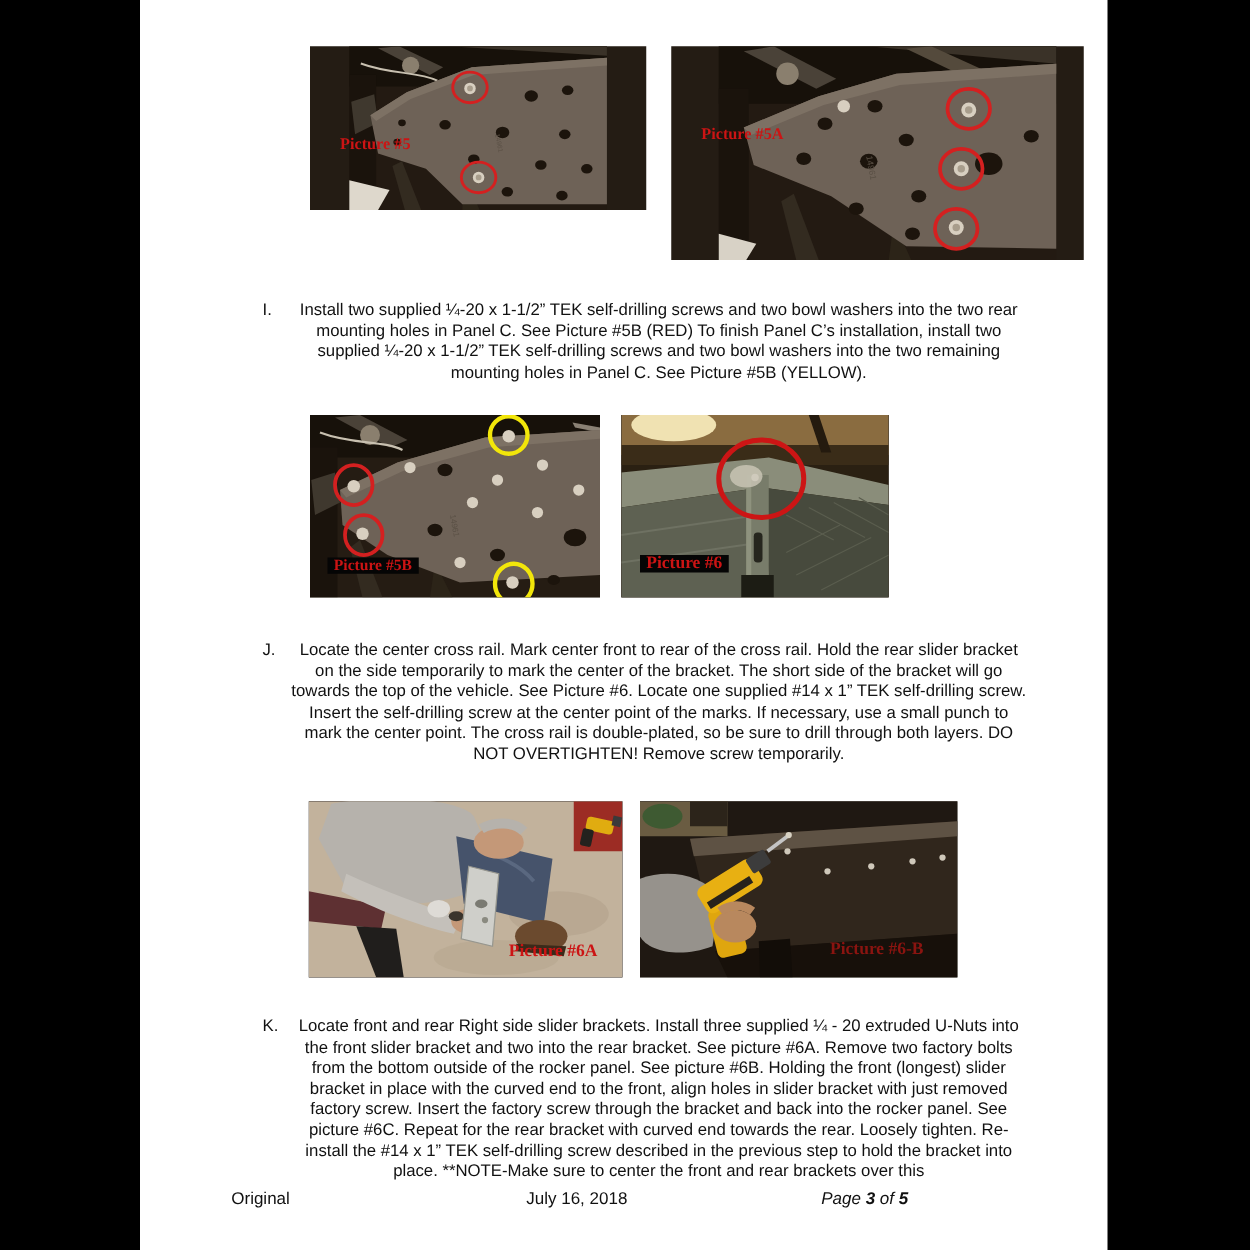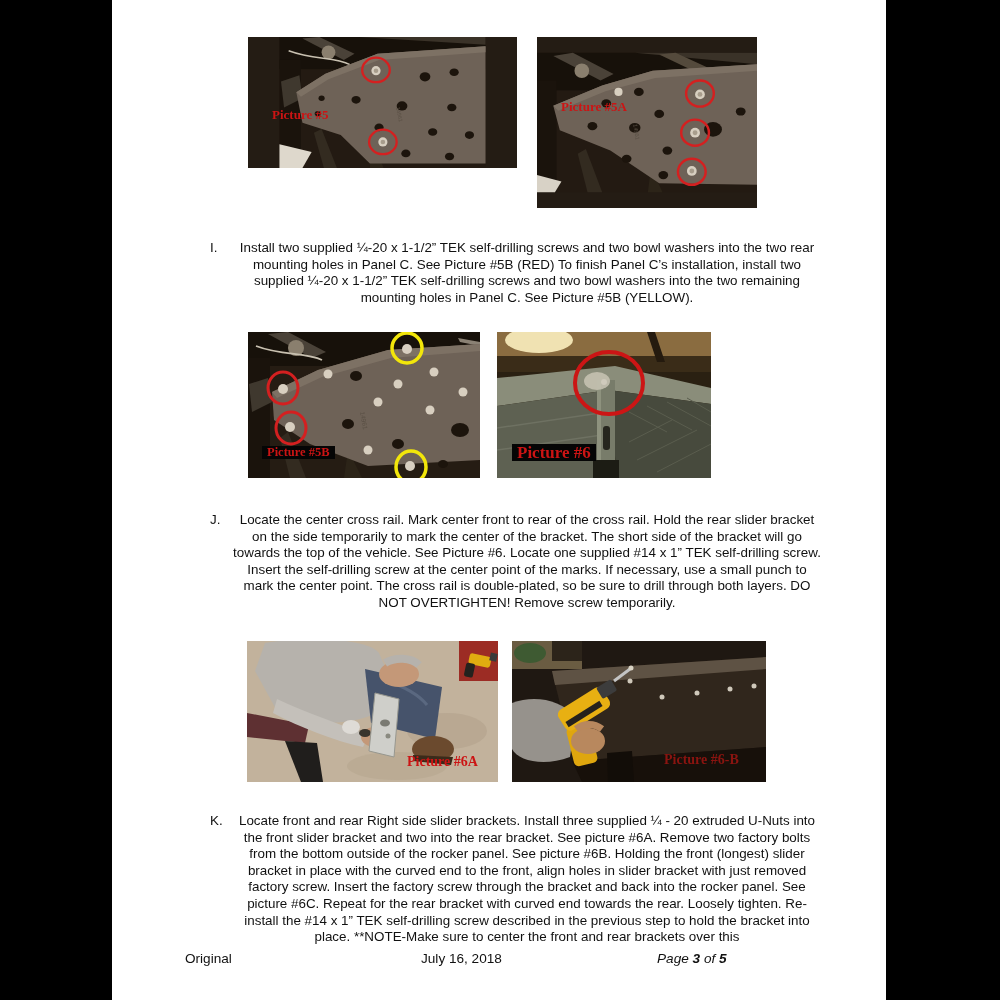--- a/index.html
+++ b/index.html
@@ -59,21 +59,21 @@
             <circle cx="135" cy="137" r="3" fill="#a89d8c"></circle>
         </g>
         <g stroke="#d42020" stroke-width="3" fill="none">
           <ellipse cx="126" cy="43" rx="18" ry="16"></ellipse>
           <ellipse cx="135" cy="137" rx="18" ry="16"></ellipse>
         </g>
       </svg>
       <figcaption class="cap" style="left:24px;top:71px;font-size:13px;">Picture #5</figcaption>
     </figure>
 
-    <figure class="photo" style="left:425px;top:37px;width:220px;height:171px;">
+    <figure class="photo" style="left:425px;top:37px;width:314px;height:171px;padding-left:16px;">
       <svg viewBox="0 0 270 171">
         <rect width="270" height="171" fill="#231a12"></rect>
         <rect width="270" height="46" fill="#17110a"></rect>
         <path d="M20,4 L78,34 L94,26 L44,0 Z" fill="#4a4238"></path>
         <circle cx="55" cy="22" r="9" fill="#8a7f6e"></circle>
         <path d="M120,0 L270,14 L270,0 Z" fill="#3a3228"></path>
         <path d="M150,2 L200,26 L214,20 L170,0 Z" fill="#544a3c"></path>
         <rect x="0" y="34" width="24" height="137" fill="#1a130c"></rect>
         <path d="M0,150 L30,158 L22,171 L0,171 Z" fill="#d8d2c6"></path>
         <path d="M60,118 L80,171 L62,171 L50,124 Z" fill="#332b20"></path>
@@ -174,21 +174,21 @@
           <path d="M132,110 L175,88 M140,128 L200,98 M160,140 L214,112"></path>
         </g>
         <rect x="100" y="48" width="18" height="98" fill="#787c6a"></rect>
         <rect x="100" y="48" width="4" height="98" fill="#8e927e"></rect>
         <rect x="106" y="94" width="7" height="24" rx="3" fill="#26261e"></rect>
         <rect x="96" y="128" width="26" height="18" fill="#1c1c14"></rect>
         <ellipse cx="100" cy="49" rx="13" ry="9" fill="#c8c4b4" opacity="0.85"></ellipse>
         <circle cx="107" cy="50" r="3" fill="#cfcabc"></circle>
         <ellipse cx="112" cy="51" rx="34" ry="31" stroke="#cc1515" stroke-width="4" fill="none"></ellipse>
       </svg>
-      <figcaption class="cap cap-box" style="left:15px;top:112px;font-size:17px;text-align:right;">Picture #6</figcaption>
+      <figcaption class="cap cap-box" style="left:15px;top:112px;font-size:14px;text-align:right;">Picture #6</figcaption>
     </figure>
 
     <figure class="photo" style="left:135px;top:641px;width:251px;height:141px;">
       <svg viewBox="0 0 251 141">
         <rect width="251" height="141" fill="#c2b29c"></rect>
         <ellipse cx="200" cy="90" rx="40" ry="18" fill="#b2a28c" opacity="0.6"></ellipse>
         <ellipse cx="150" cy="125" rx="50" ry="14" fill="#b6a690" opacity="0.6"></ellipse>
         <rect x="212" y="0" width="39" height="40" fill="#9c2c24"></rect>
         <g>
           <rect x="222" y="14" width="22" height="11" rx="3" fill="#e0ac10" transform="rotate(12 233 19)"></rect>

